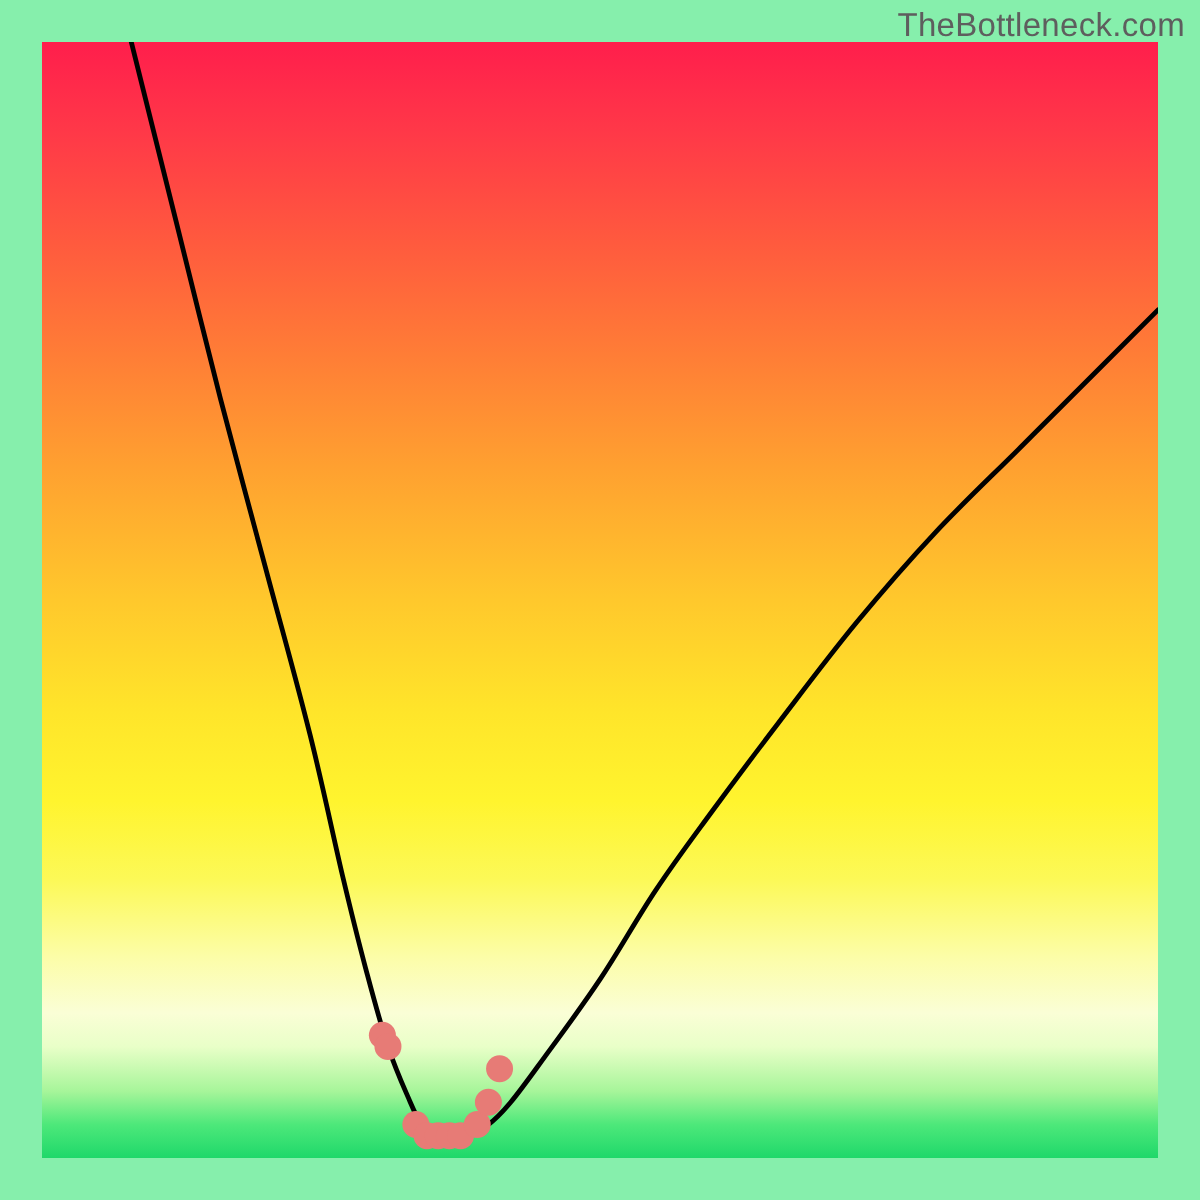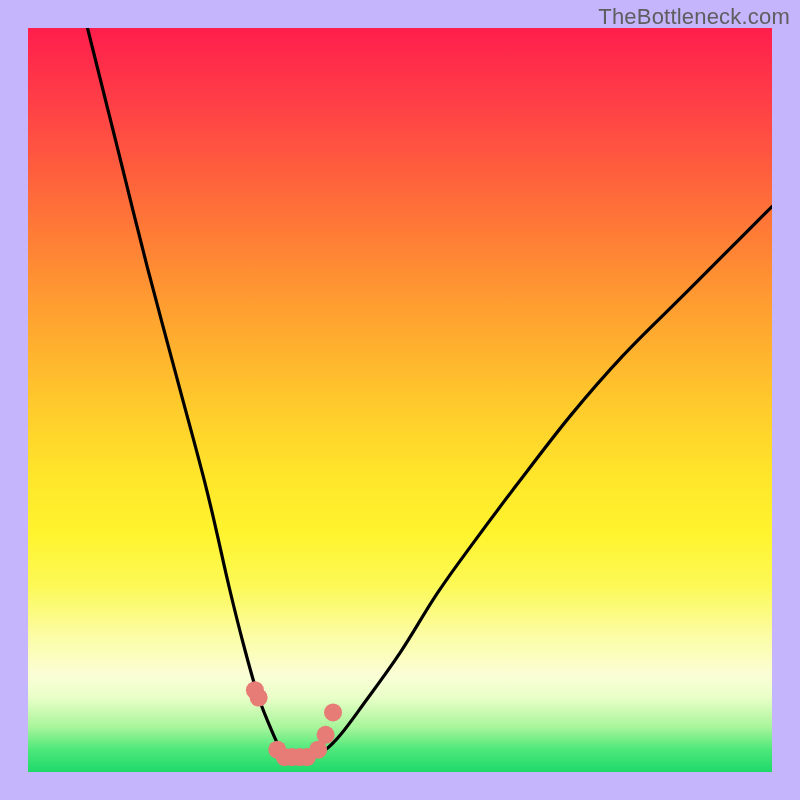--- a/index.html
+++ b/index.html
@@ -8,21 +8,21 @@
     width: 800px;
     height: 800px;
     overflow: hidden;
     background: #000;
     font-family: Arial, Helvetica, sans-serif;
   }
   .frame {
     position: relative;
     width: 800px;
     height: 800px;
-    background: #c4b5fd;
+    background: #86efac;
   }
   .plot-area {
     position: absolute;
     left: 28px;
     top: 28px;
     width: 744px;
     height: 744px;
     background: linear-gradient(to bottom,
       #ff1e4c 0%,
       #ff3848 8%,

